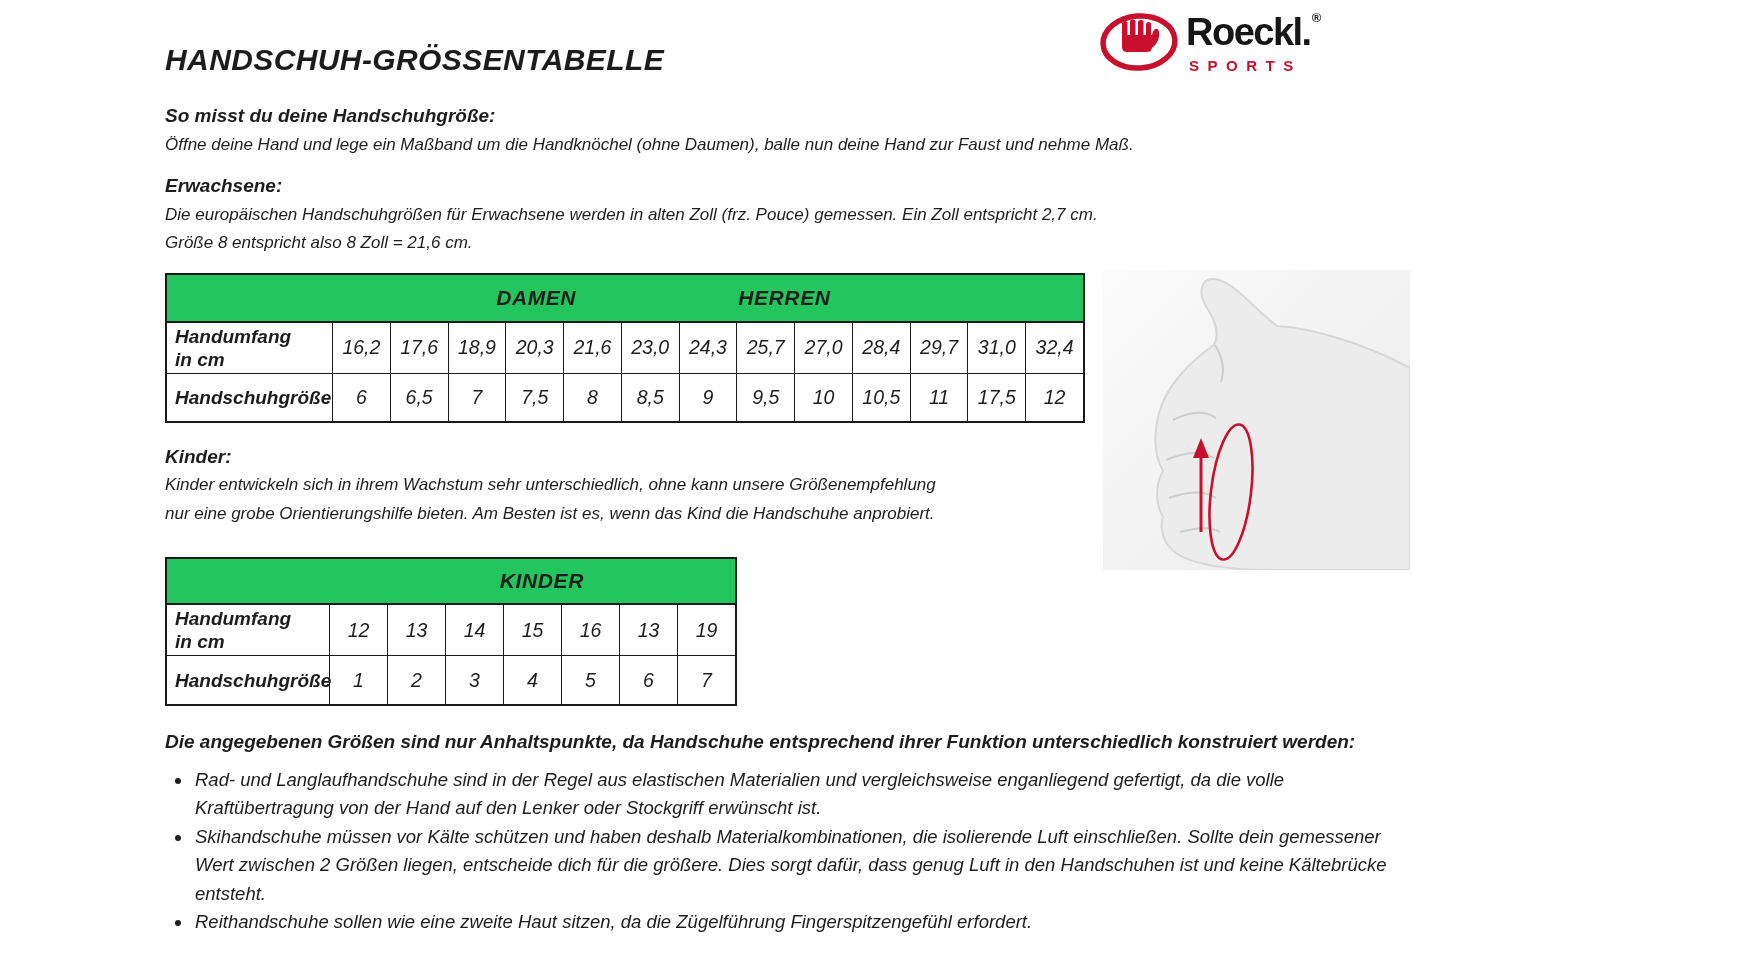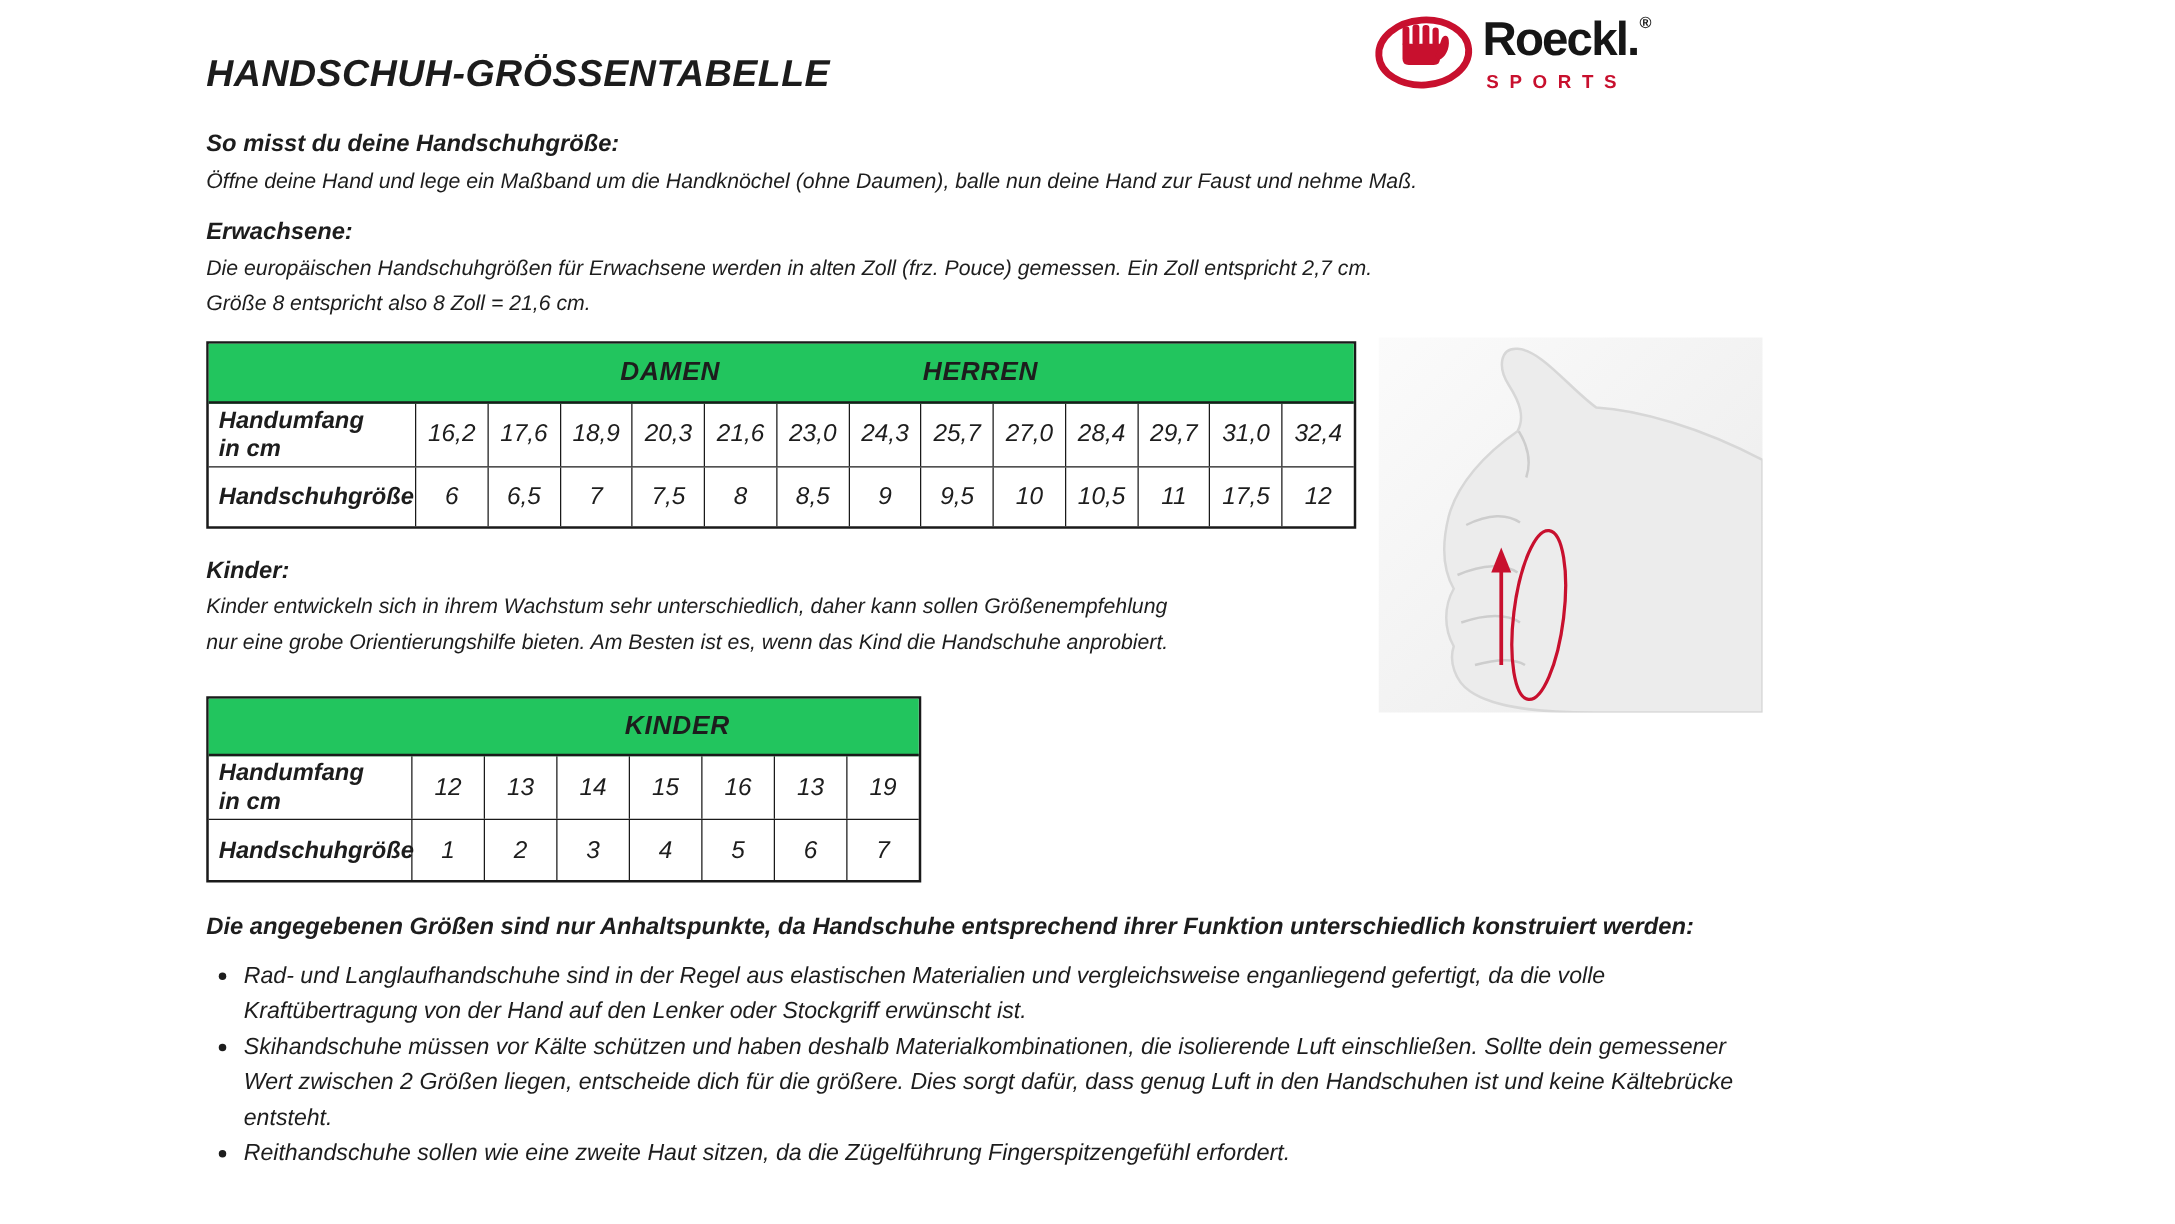--- a/index.html
+++ b/index.html
@@ -186,21 +186,21 @@
             <div class="gcell">10</div>
             <div class="gcell">10,5</div>
             <div class="gcell">11</div>
             <div class="gcell">17,5</div>
             <div class="gcell">12</div>
           </div>
       </div>
     </div>
 
     <p class="bold-heading mt-kinder">Kinder:</p>
-    <p class="text">Kinder entwickeln sich in ihrem Wachstum sehr unterschiedlich, daher kann sollen Größenempfehlung</p>
+    <p class="text">Kinder entwickeln sich in ihrem Wachstum sehr unterschiedlich, ohne kann unsere Größenempfehlung</p>
     <p class="text">nur eine grobe Orientierungshilfe bieten. Am Besten ist es, wenn das Kind die Handschuhe anprobiert.</p>
 
     <div class="gtable kids">
       <div class="ghead">
         <span class="gh gh-kinder">KINDER</span>
       </div>
       <div class="grow row-circ">
         <div class="glabel">
           <span>Handumfang</span>
           <span>in cm</span>

